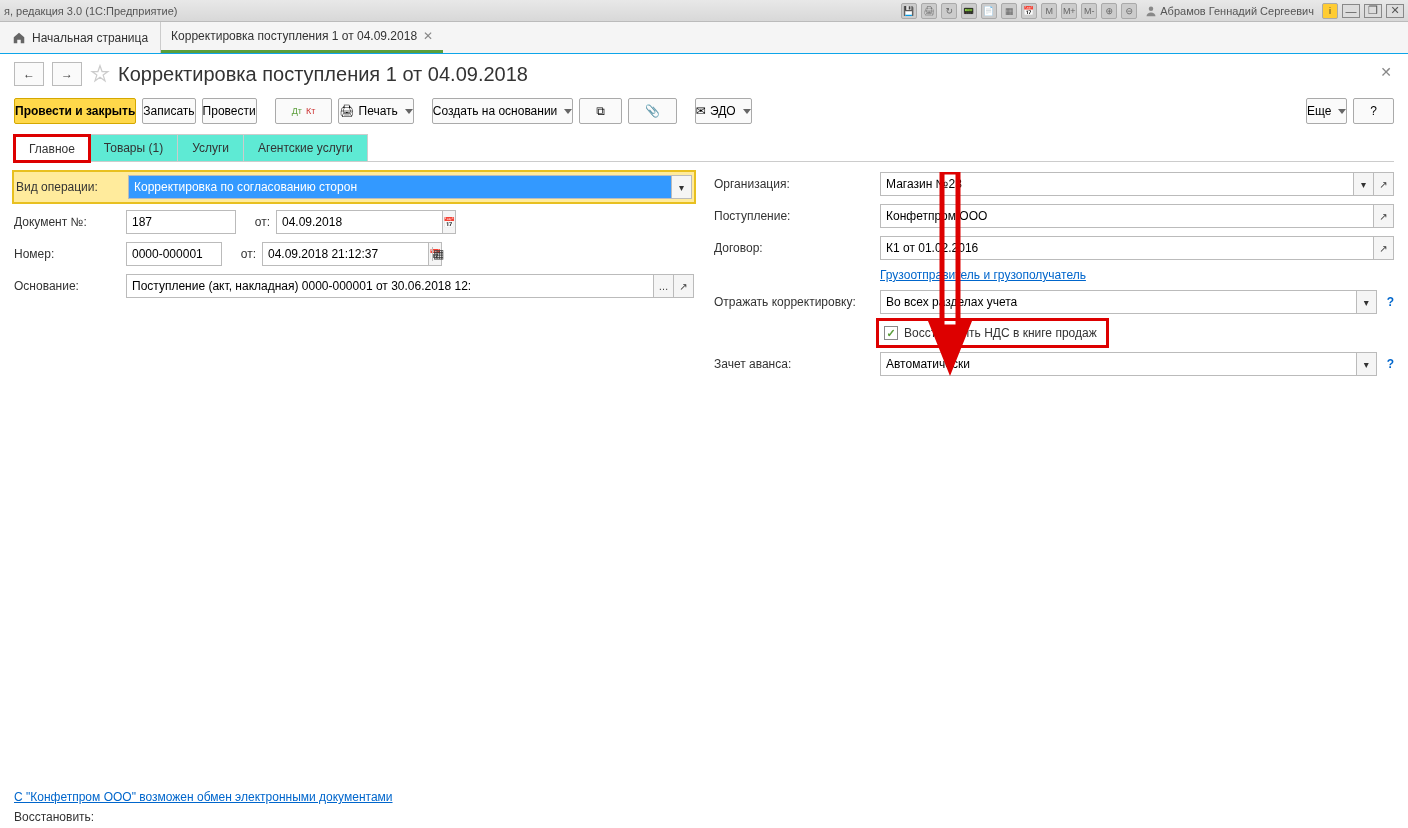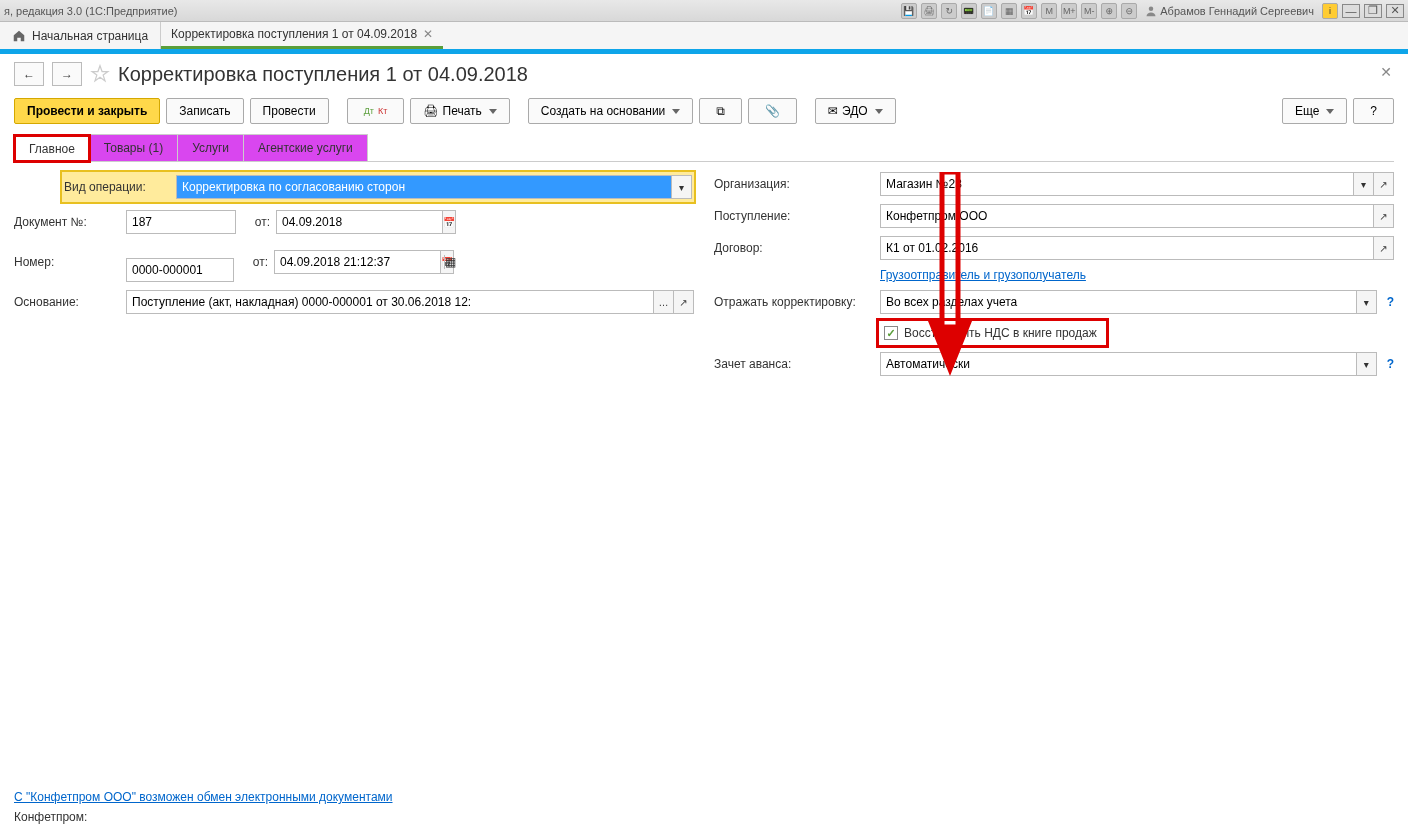--- a/index.html
+++ b/index.html
@@ -9,45 +9,45 @@
 .sysbar { height: 22px; background: linear-gradient(#e8e8e8,#d8d8d8); border-bottom: 1px solid #bbb; display: flex; align-items: center; padding: 8px 4px; font-size: 11px; color: #555; }
 .sysbar .title { flex: 0 0 auto; }
 .sysbar .spacer { flex: 1; }
 .sysbar .icons { display: flex; gap: 4px; align-items: center; }
 .sysbar .ico { width: 16px; height: 16px; background: #ccc; border: 1px solid #aaa; border-radius: 2px; display:flex;align-items:center;justify-content:center;font-size:9px;color:#666;}
 .sysbar .user { display:flex; align-items:center; gap:3px; padding:0 4px; }
 .sysbar .user svg{width:12px;height:12px;}
 .sysbar .winbtn{width:18px;height:14px;border:1px solid #888;background:#ddd;display:flex;align-items:center;justify-content:center;}
 
 
-.tabrow { height: 32px; border-bottom: 5px solid #0ea5e9; display:flex; align-items:stretch; background:#f5f5f5; }
+.tabrow { height: 32px; border-bottom: 1px solid #0ea5e9; display:flex; align-items:stretch; background:#f5f5f5; }
 .tabrow .hometab{ display:flex; align-items:center; gap:6px; padding:0 12px; border-right:1px solid #ccc; font-size:12px; }
 .tabrow .hometab svg{width:14px;height:14px;}
 .tabrow .doctab{ display:flex; align-items:center; gap:6px; padding:0 10px; border-bottom:3px solid #5a9e3a; font-size:12px; position:relative; }
 .tabrow .doctab .x{cursor:pointer;color:#888;}
 
 
 .hdr{ display:flex; align-items:center; padding:8px 14px; gap:8px; position:relative;}
 .hdr .navbtn{ width:30px; height:24px; border:1px solid #bbb; background:#fafafa; display:flex; align-items:center; justify-content:center; cursor:pointer;}
 .hdr .star{ width:20px; height:20px; color:#ccc;}
 .hdr h1{ font-size:20px; font-weight:normal; color:#333;}
 .hdr .close-x{position:absolute;right:16px;top:10px;font-size:14px;color:#888;cursor:pointer;}
 
 
 .toolbar{ display:flex; align-items:center; gap:6px; padding:4px 14px 10px; }
-.btn{ height:26px; padding:0 12px; border:1px solid #aaa; background:#fafafa; font-size:12px; display:inline-flex; align-items:center; gap:4px; cursor:pointer; border-radius:2px;}
+.btn{ height:26px; padding:0 0; border:1px solid #aaa; background:#fafafa; font-size:12px; display:inline-flex; align-items:center; gap:4px; cursor:pointer; border-radius:2px;}
 .btn.yellow{ background:#ffd84a; border-color:#d4a800; font-weight:bold;}
 .btn.icononly{ padding:0 16px;}
 .btn .drop{border-left:4px solid transparent;border-right:4px solid transparent;border-top:5px solid #666;margin-left:3px;}
 .toolbar .sep{width:6px;}
 .toolbar .right{margin-left:auto;display:flex;gap:6px;}
 
 
 .subtabs{ display:flex; border-bottom:1px solid #ccc; margin:0 14px; }
-.subtabs .st{ padding:6px 14px; border:1px solid #ccc; border-bottom:none; margin-right:-1px; font-size:12px; background:#d946ef; cursor:pointer;}
+.subtabs .st{ padding:6px 14px; border:1px solid #ccc; border-bottom:none; margin-right:-1px; font-size:12px; background:#5eead4; cursor:pointer;}
 .subtabs .st.active{ background:#fff;  position:relative; top:1px;}
 .subtabs .st.hl{ outline:3px solid #d00; outline-offset:-2px;}
 
 
 .form{ padding:10px 14px; display:flex; gap:20px;}
 .col{ flex:1; }
 .row{ display:flex; align-items:center; margin-bottom:8px; gap:6px;}
 .row label{ width:106px; font-size:12px; color:#333; flex-shrink:0;}
 .col2 .row label{ width:160px;}
 .row.hly{ background:#ffeb9c; padding:3px 2px;}
@@ -170,39 +170,39 @@
 
 <div class="subtabs">
   <div class="st active hl">Главное</div>
   <div class="st">Товары (1)</div>
   <div class="st">Услуги</div>
   <div class="st">Агентские услуги</div>
 </div>
 
 <div class="form">
   <div class="col">
-    <div class="row hly" style="outline:2px solid #e8c020;margin-left:48px;">
+    <div class="row hly" style="outline:2px solid #e8c020;">
       <label>Вид операции:</label>
       <div class="inpwrap" style="flex:1;">
         <input class="inp sel" value="Корректировка по согласованию сторон" style="">
         <div class="ibtn">▾</div>
       </div>
     </div>
     <div class="row">
       <label>Документ №:</label>
       <input class="inp" style="width: 110px;" value="187">
       <label style="width:28px;text-align:right;">от:</label>
       <div class="inpwrap" style="width:160px;">
         <input class="inp" value="04.09.2018" style="">
         <div class="ibtn">📅</div>
       </div>
     </div>
     <div class="row">
       <label>Номер:</label>
-      <input class="inp" style="width: 108px; margin-top: 16px;" value="0000-000001">
+      <input class="inp" style="width: 96px;" value="0000-000001">
       <label style="width:28px;text-align:right;">от:</label>
       <div class="inpwrap" style="width:160px;">
         <input class="inp" value="04.09.2018 21:12:37" style="">
         <div class="ibtn">📅</div>
       </div>
       <div class="ibtn" style="border-left:1px solid #bbb;margin-left:4px;">▦</div>
     </div>
     <div class="row">
       <label>Основание:</label>
       <div class="inpwrap" style="flex:1;">
@@ -271,15 +271,15 @@
 <svg class="arrow" width="60" height="210">
   <rect x="22" y="0" width="16" height="155" fill="none" stroke="#d00" stroke-width="5"></rect>
   <path d="M10 150 L30 200 L50 150 L38 150 L38 155 L22 155 L22 150 Z" fill="#d00" stroke="#d00" stroke-width="3"></path>
 </svg>
 
 <div class="footer">
   <div class="edolink">
     <span class="link">С "Конфетпром ООО" возможен обмен электронными документами</span>
   </div>
   <div class="commrow">
-    <label>Конфетпром:</label>
+    <label>Восстановить:</label>
   </div>
 </div>
 
 </body></html>

